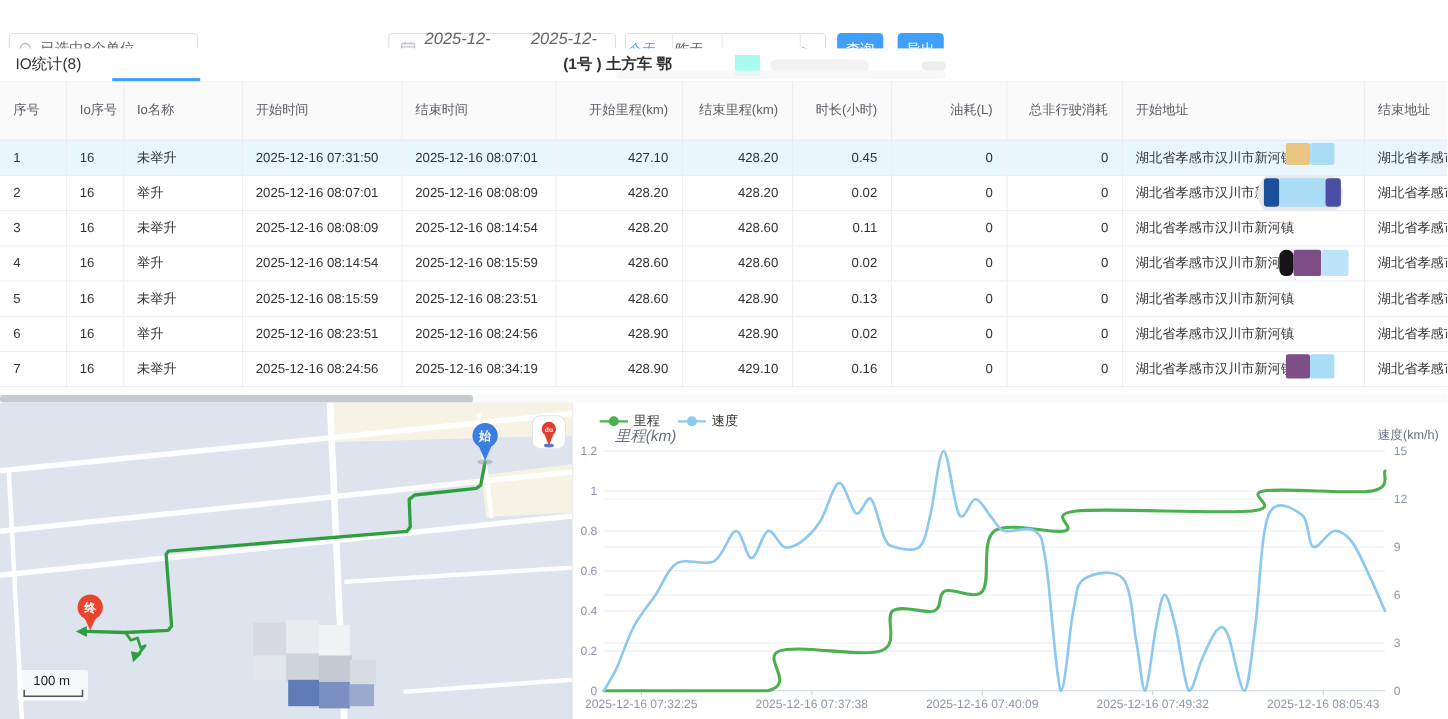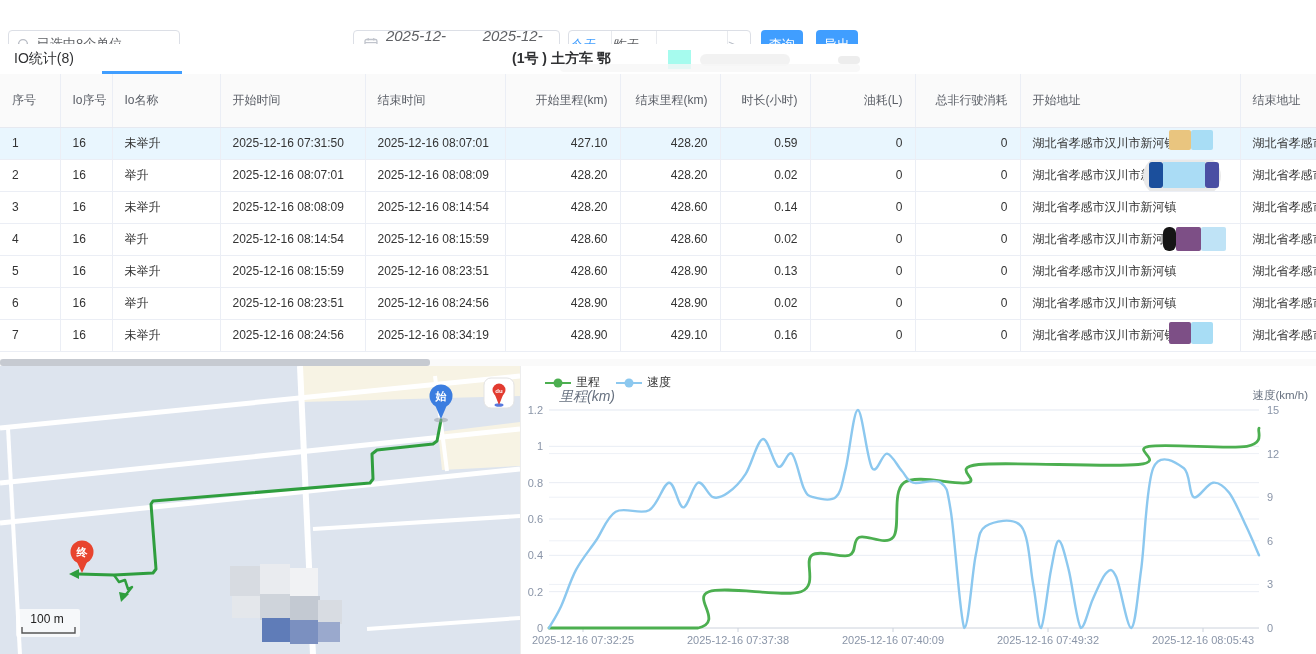--- a/index.html
+++ b/index.html
@@ -145,21 +145,21 @@
         </thead>
         <tbody id="tbody">
           <tr class="selected">
             <td>1</td>
             <td>16</td>
             <td>未举升</td>
             <td>2025-12-16 07:31:50</td>
             <td>2025-12-16 08:07:01</td>
             <td class="r">427.10</td>
             <td class="r">428.20</td>
-            <td class="r">0.59</td>
+            <td class="r">0.45</td>
             <td class="r">0</td>
             <td class="r">0</td>
             <td class="addr">湖北省孝感市汉川市新河镇<span class="blob" style="left: 148px; top: 2px; width: 22px; height: 20px; background: rgb(233, 197, 127); border-radius: 2px;"></span><span class="blob" style="left: 170px; top: 2px; width: 22px; height: 20px; background: rgb(168, 221, 245); border-radius: 2px;"></span></td>
             <td>湖北省孝感市汉川市新河镇</td>
           </tr>
           <tr>
             <td>2</td>
             <td>16</td>
             <td>举升</td>
             <td>2025-12-16 08:07:01</td>
@@ -173,21 +173,21 @@
             <td>湖北省孝感市汉川市新河镇</td>
           </tr>
           <tr>
             <td>3</td>
             <td>16</td>
             <td>未举升</td>
             <td>2025-12-16 08:08:09</td>
             <td>2025-12-16 08:14:54</td>
             <td class="r">428.20</td>
             <td class="r">428.60</td>
-            <td class="r">0.14</td>
+            <td class="r">0.11</td>
             <td class="r">0</td>
             <td class="r">0</td>
             <td class="addr">湖北省孝感市汉川市新河镇</td>
             <td>湖北省孝感市汉川市新河镇</td>
           </tr>
           <tr>
             <td>4</td>
             <td>16</td>
             <td>举升</td>
             <td>2025-12-16 08:14:54</td>

